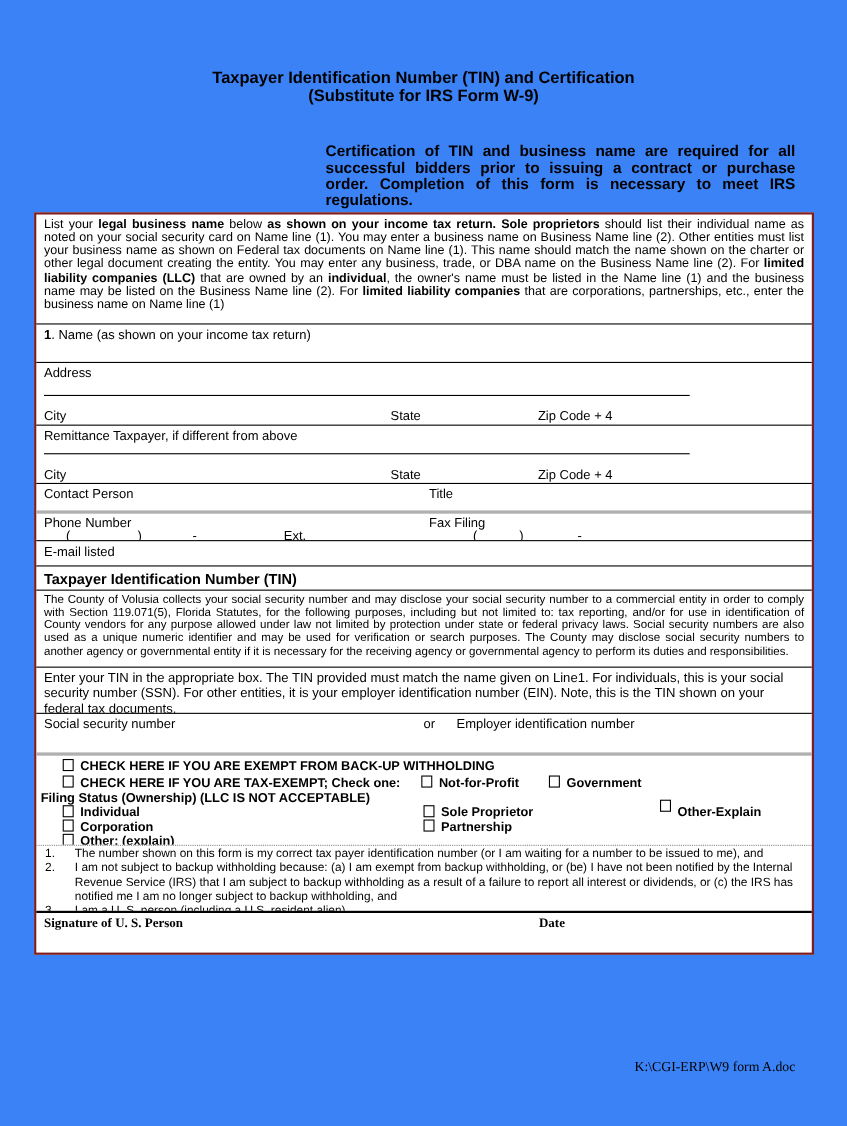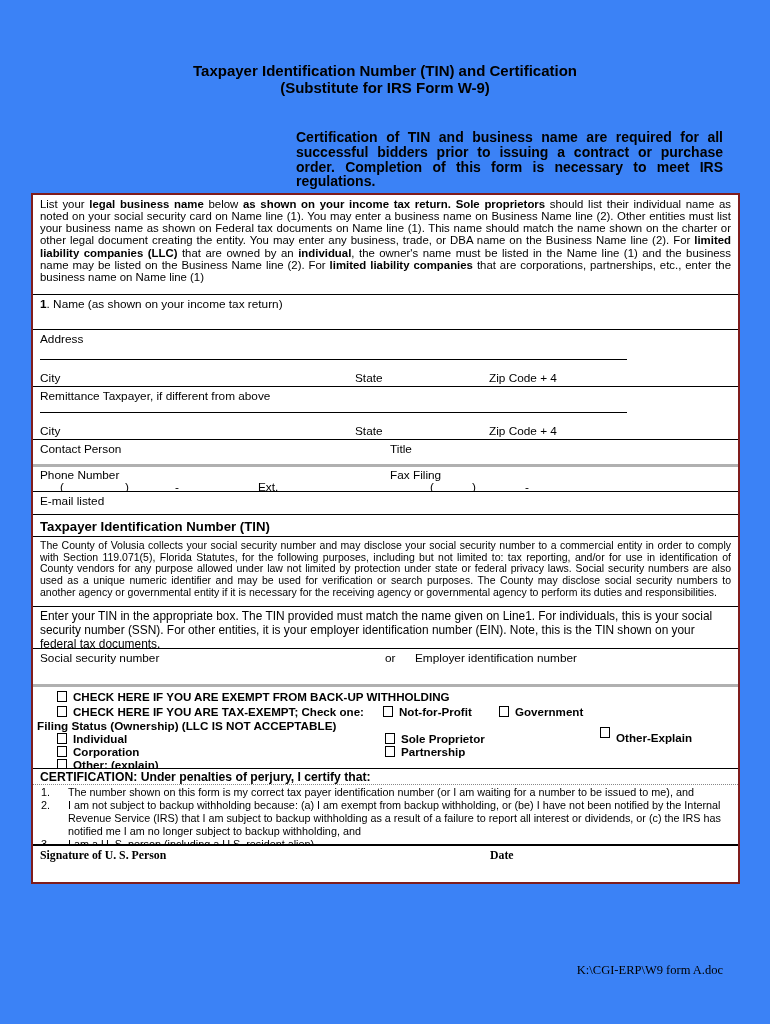--- a/index.html
+++ b/index.html
@@ -144,21 +144,20 @@
       </div>
       <div class="ckline ckopt">
         <span class="cb"></span><span>Corporation</span>
         <span class="ps" style="left:352px;top:0;"><span class="cb"></span><span>Partnership</span></span>
       </div>
       <div class="ckline ckopt">
         <span class="cb"></span><span>Other: (explain)</span>
       </div>
     </div>
 
-    <div class="row r-certh">CERTIFICATION:  Under penalties of perjury, I certify that:</div>
 
     <div class="row r-certl">
       <div class="ci">
         <span class="n">1.</span>
         <span>The number shown on this form is my correct tax payer identification number (or I am waiting for a number to be issued to me), and</span>
       </div>
       <div class="ci">
         <span class="n">2.</span>
         <span>I am not subject to backup withholding because: (a) I am exempt from backup withholding, or (be) I have not been notified by the Internal Revenue Service (IRS) that I am subject to backup withholding as a result of a failure to report all interest or dividends, or (c) the IRS has notified me I am no longer subject to backup withholding, and</span>
       </div>

